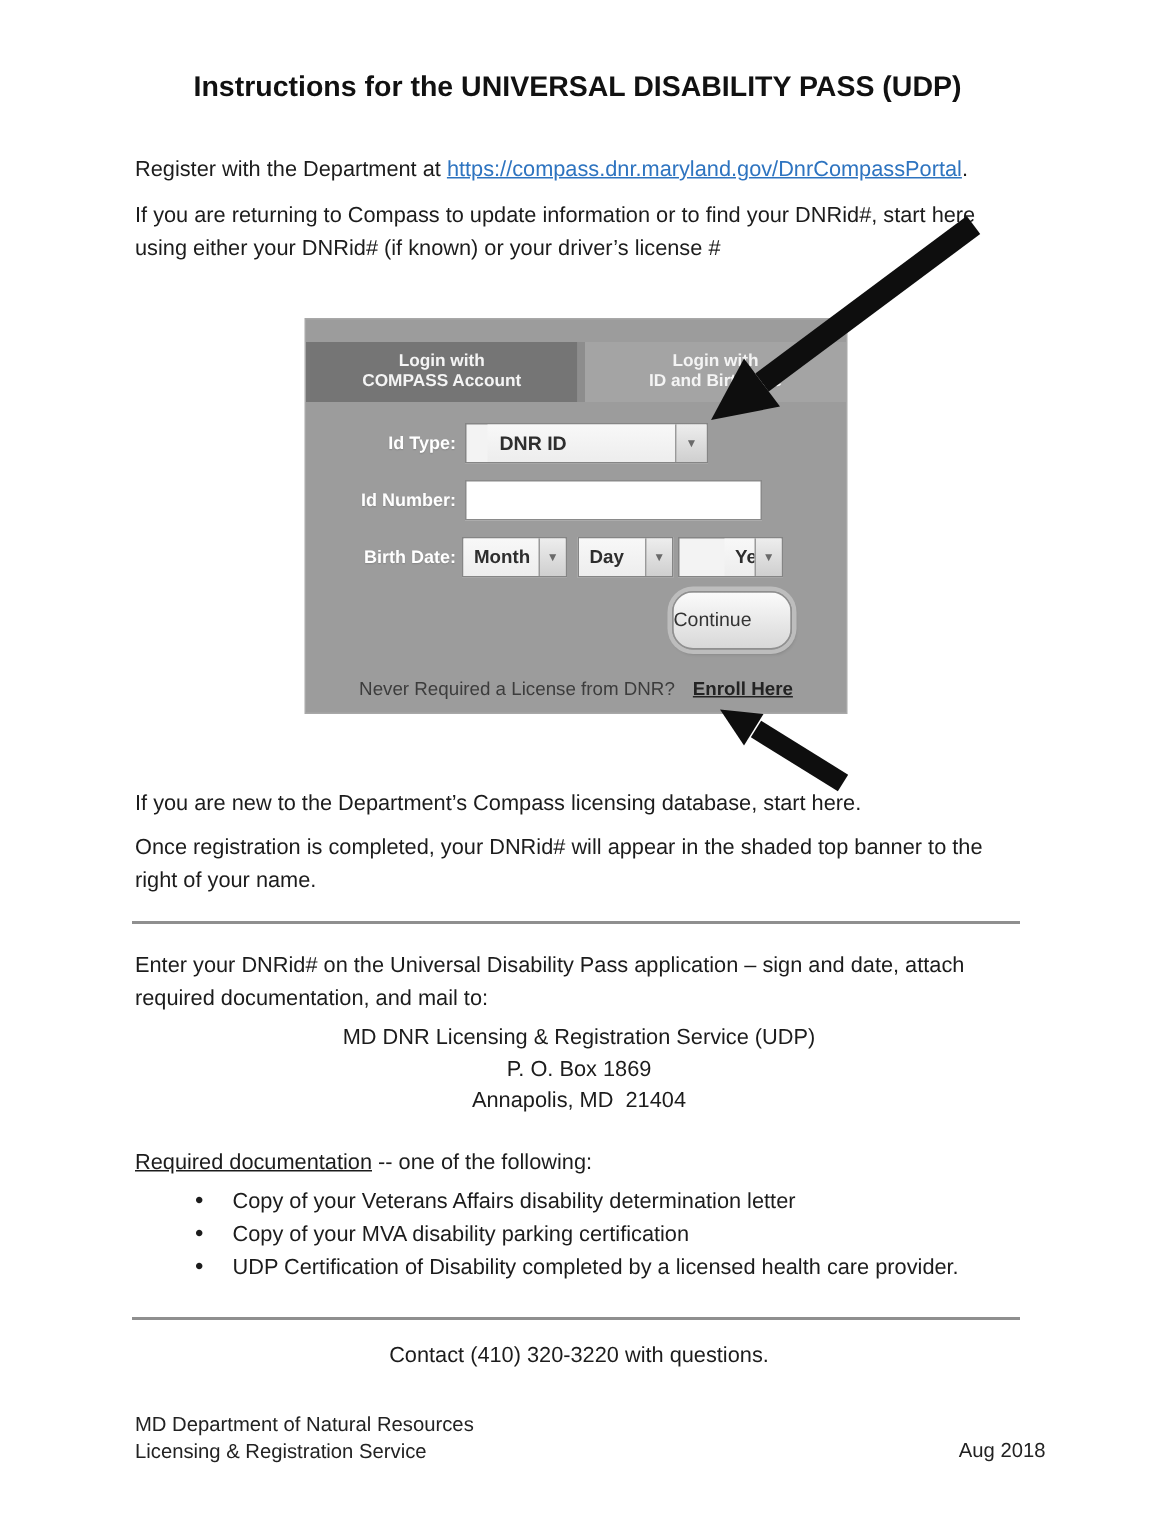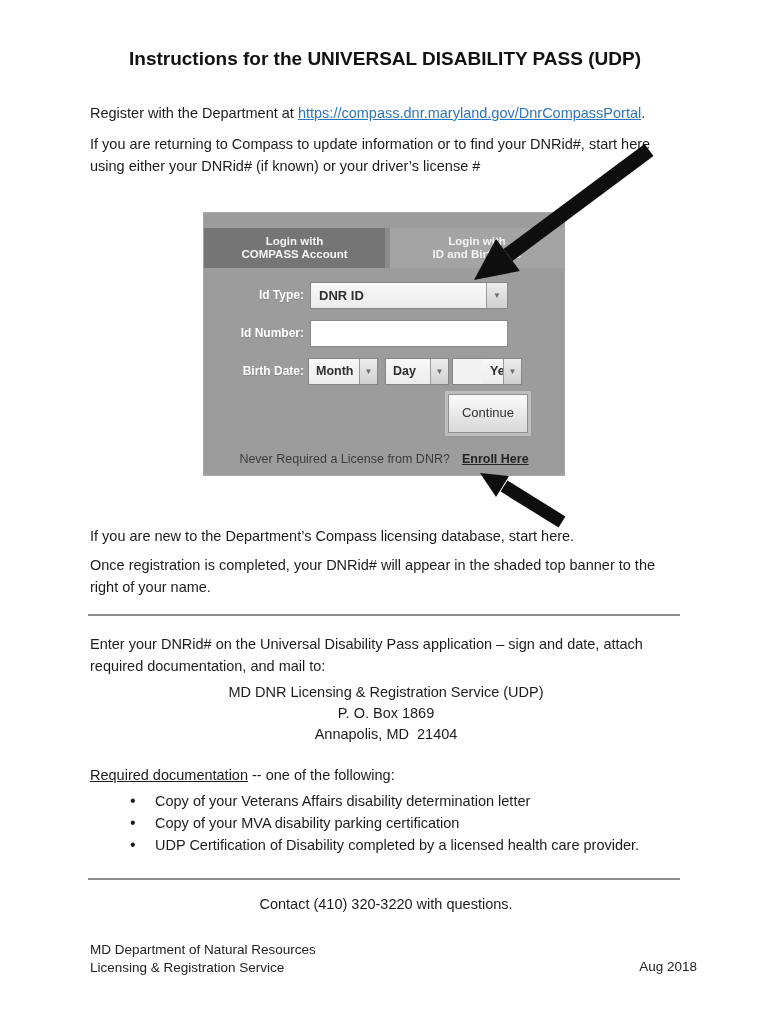--- a/index.html
+++ b/index.html
@@ -50,24 +50,24 @@
   .dd .dd-btn{width:20px;border-left:1px solid #9a9a9a;
       background:linear-gradient(#ededed,#cfcfcf);
       display:flex;align-items:center;justify-content:center;
       color:#6a6a6a;font-size:8px;}
   .dd-sm .dd-text{font-size:12.5px;padding-left:7px;}
   .dd-sm .dd-btn{width:17px;}
   .text-input{position:absolute;height:27px;box-sizing:border-box;
       border:1px solid #8a8a8a;background:#ffffff;}
   .btn-continue{
       position:absolute;left:244px;top:181px;width:78px;height:37px;
-      border-radius:0;border:1px solid #8f8f8f;
+      border-radius:14px;border:1px solid #8f8f8f;
       background:linear-gradient(#fbfbfb,#d8d8d8);
       box-shadow:0 0 0 3px #bdbdbd, 1px 2px 3px rgba(0,0,0,0.3);
-      font-size:13px;color:#333;text-align:center;line-height:35px;cursor:pointer;
+      font-size:13px;color:#333;text-align:left;line-height:35px;cursor:pointer;
       font-family:"Liberation Sans", sans-serif;
   }
   .never-line{position:absolute;left:0;top:239px;width:100%;text-align:center;
       font-size:12.5px;color:#3c3c3c;}
   .enroll-link{font-weight:bold;color:#232323;text-decoration:underline;
       margin-left:12px;cursor:pointer;}
   .arrow-overlay{position:absolute;left:0;top:0;width:770px;height:1024px;pointer-events:none;}
 </style>
 </head>
 <body>
@@ -92,21 +92,21 @@
         <div>COMPASS Account</div>
       </div>
       <div class="tab-gap"></div>
       <div class="tab tab-right">
         <div>Login with</div>
         <div>ID and Birthdate</div>
       </div>
     </div>
 
     <div class="form-label" style="top:69px;">Id Type:</div>
-    <div class="dd" style="left:106px;top:69px;width:198px;">
+    <div class="dd" style="left:106px;top:69px;width:162px;padding-left:14px;">
       <div class="dd-text">DNR ID</div>
       <div class="dd-btn">▼</div>
     </div>
 
     <div class="form-label" style="top:107px;">Id Number:</div>
     <div class="text-input" style="left:106px;top:107px;width:198px;"></div>
 
     <div class="form-label" style="top:145px;">Birth Date:</div>
     <div class="dd dd-sm" style="left:104px;top:145px;width:70px;">
       <div class="dd-text">Month</div>

